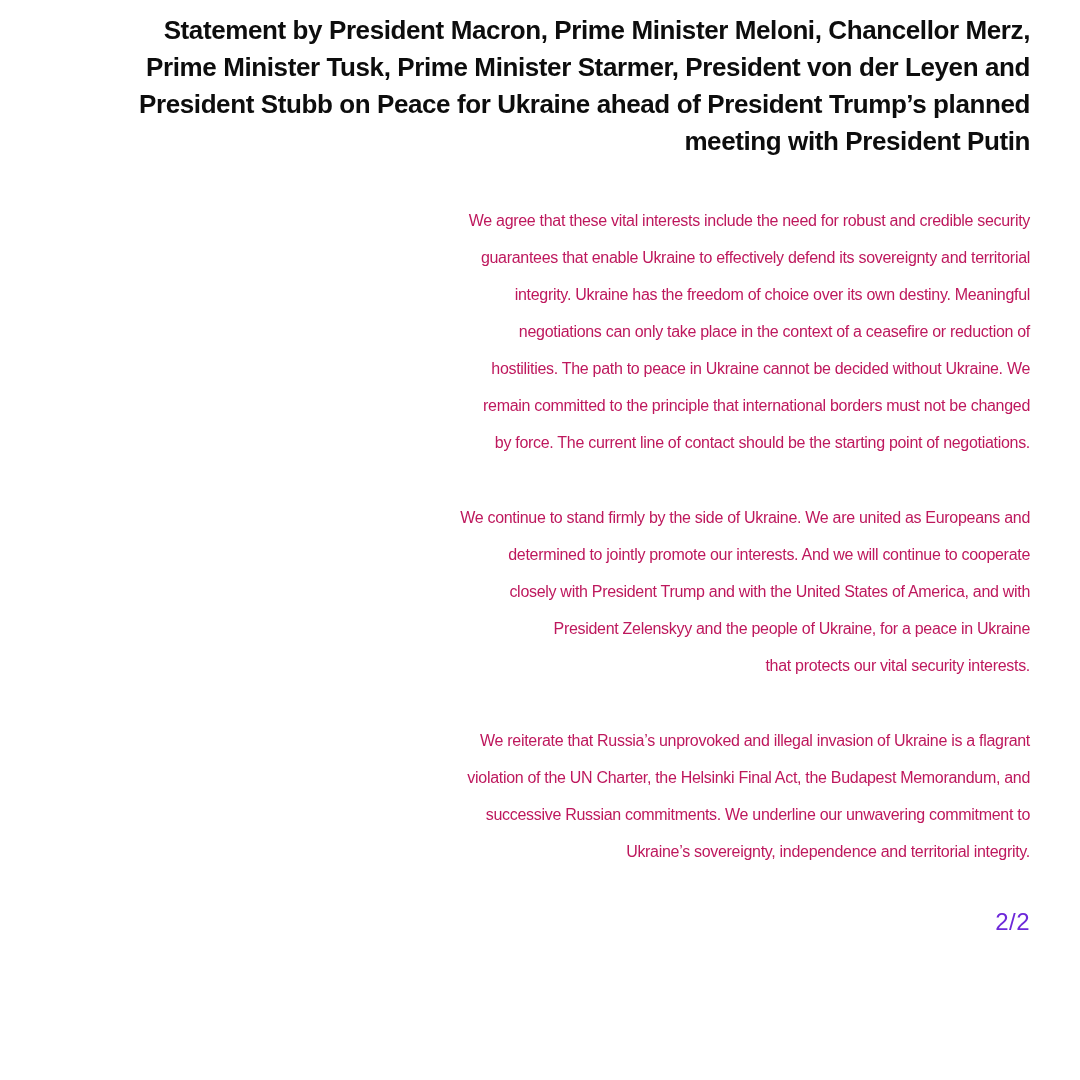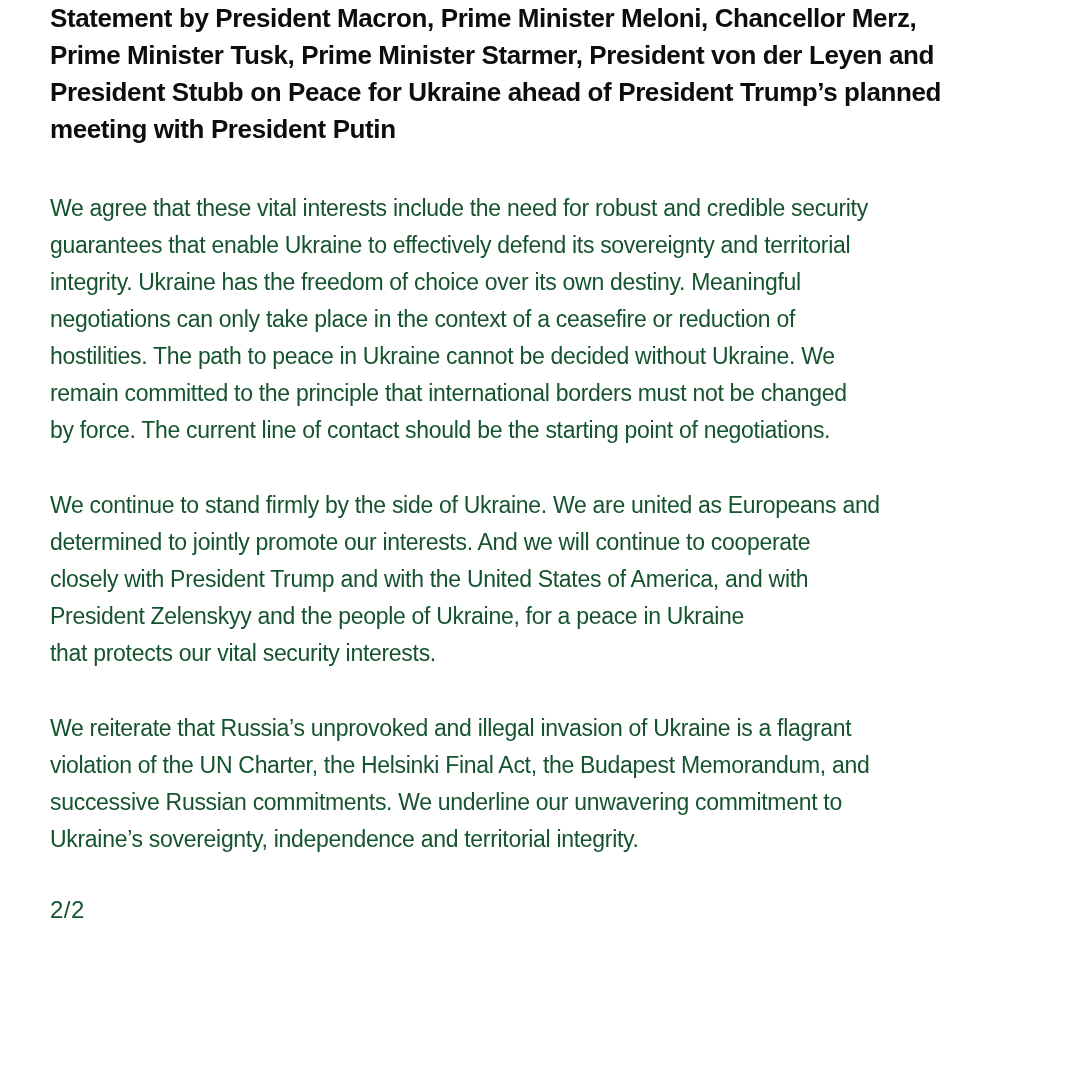--- a/index.html
+++ b/index.html
@@ -8,47 +8,47 @@
     width: 1080px;
     height: 1080px;
     background: #ffffff;
     margin: 0 auto;
     overflow: hidden;
     font-family: "Liberation Sans", sans-serif;
     color: #111111;
   }
   .content {
     width: 980px;
-    margin: 0 auto;
-    text-align: left;
+    margin: 12px auto;
+    text-align: right;
   }
   .headline {
     font-size: 26px;
     font-weight: 700;
     line-height: 37px;
     letter-spacing: -0.4px;
     white-space: pre-line;
     color: #0d0d0d;
     margin-bottom: 42px;
   }
   .paragraph {
-    font-size: 23px;
+    font-size: 16px;
     font-weight: 400;
     line-height: 37px;
     letter-spacing: -0.3px;
     white-space: pre-line;
-    color: #14532d;
+    color: #be185d;
     margin-bottom: 38px;
   }
   .page-number {
     margin-top: 14px;
     font-size: 24px;
     font-weight: 300;
     letter-spacing: 0.5px;
-    color: #14532d;
+    color: #6d28d9;
   }
 </style>
 </head>
 <body>
 
 <div class="page">
   <div class="content">
     <h1 class="headline">Statement by President Macron, Prime Minister Meloni, Chancellor Merz,
 Prime Minister Tusk, Prime Minister Starmer, President von der Leyen and
 President Stubb on Peace for Ukraine ahead of President Trump’s planned

